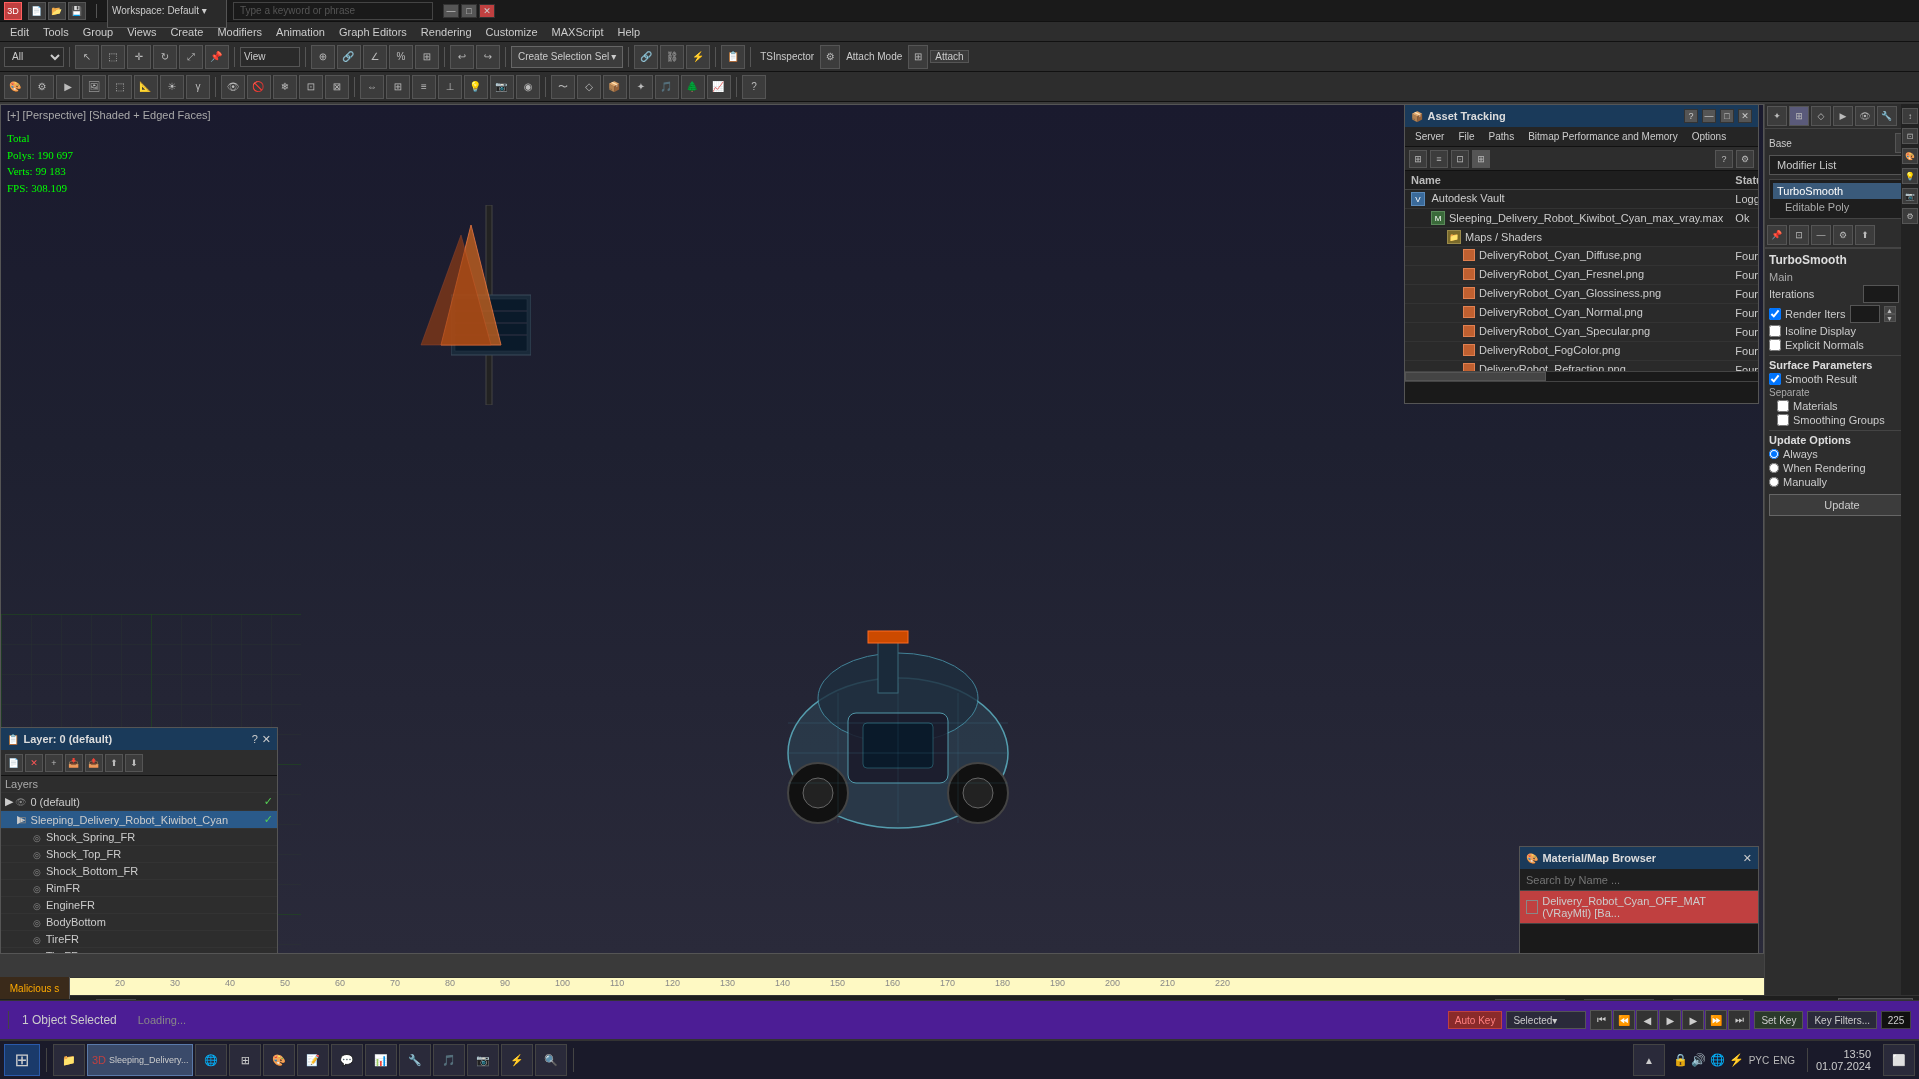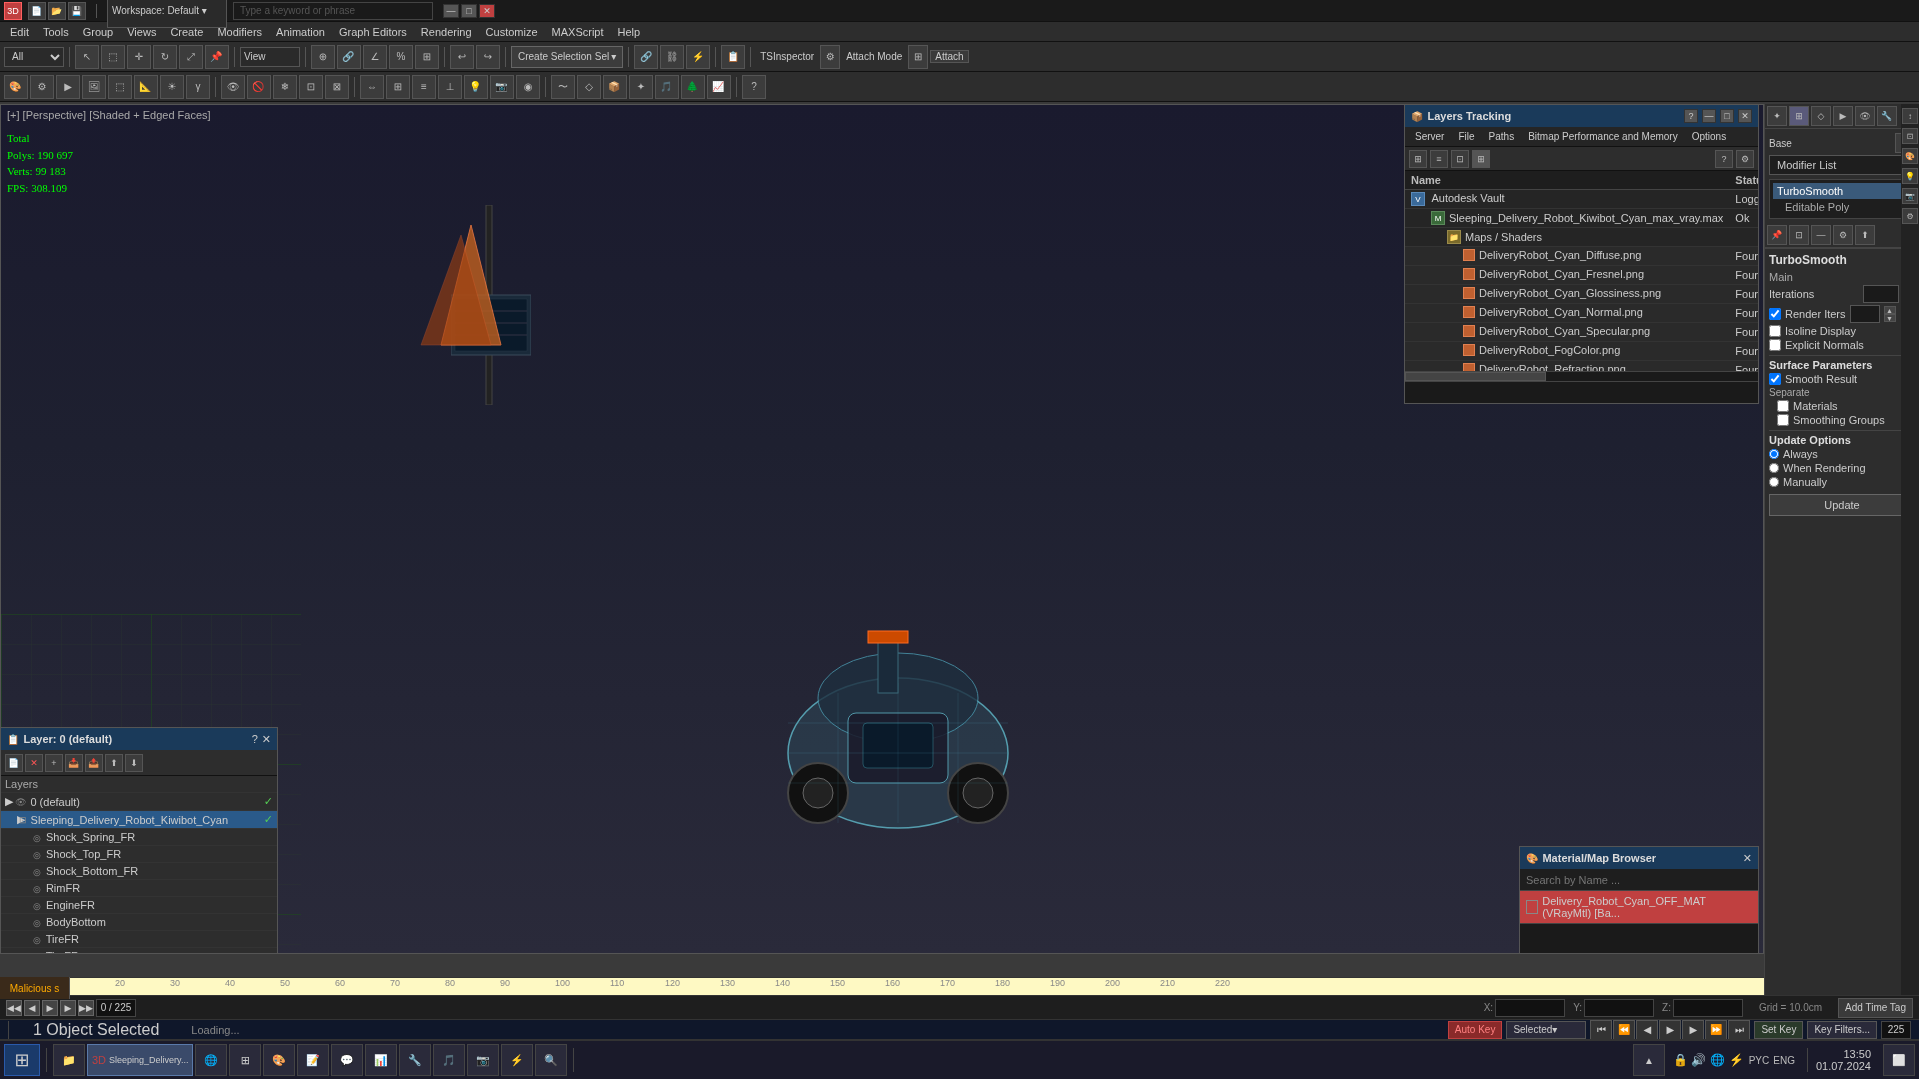--- a/index.html
+++ b/index.html
@@ -626,26 +626,26 @@
       color: #aaa;
       cursor: pointer;
     }
 
     
     #bottom-status {
       position: absolute;
       bottom: 40px;
       left: 0;
       right: 0;
-      height: 20px;
-      background: #0f172a;
+      height: 39px;
+      background: #4c1d95;
       display: flex;
       align-items: center;
       padding: 0 8px;
-      gap: 24px;
+      gap: 13px;
       border-top: 1px solid #333;
       z-index: 5;
     }
     .anim-btn {
       width: 22px;
       height: 20px;
       background: #333;
       border: 1px solid #555;
       display: flex;
       align-items: center;
@@ -886,21 +886,21 @@
       <div>Total</div>
       <div>Polys: 190 697</div>
       <div>Verts:  99 183</div>
       <div>FPS: 308.109</div>
     </div>
   </div>
 
   <div id="asset-panel" style="top: 0px; right: 160px; left: auto;">
     <div id="asset-panel-header">
       <div style="font-size:10px;color:#aaa;">📦</div>
-      <div class="panel-title">Layers Tracking</div>
+      <div class="panel-title">Asset Tracking</div>
       <div class="panel-btn">?</div>
       <div class="panel-btn">—</div>
       <div class="panel-btn">□</div>
       <div class="panel-btn">✕</div>
     </div>
     <div id="asset-panel-menu">
       <div class="menu-item" style="font-size:10px;">Server</div>
       <div class="menu-item" style="font-size:10px;">File</div>
       <div class="menu-item" style="font-size:10px;">Paths</div>
       <div class="menu-item" style="font-size:10px;">Bitmap Performance and Memory</div>
@@ -1282,21 +1282,21 @@
     <span style="font-size:10px;color:#888;">Grid = 10.0cm</span>
   </div>
   <div style="display:flex;align-items:center;gap:4px;margin-left:8px;">
     <button class="add-time-tag">Add Time Tag</button>
   </div>
 </div>
 
 <div id="bottom-status">
   <div id="bottom-label">Malicious s</div>
   <div style="width:1px;height:18px;background:#444;"></div>
-  <span style="font-size:16px;color:#ccc;text-align:center;">1 Object Selected</span>
+  <span style="font-size:12px;color:#ccc;text-align:center;">1 Object Selected</span>
   <span style="font-size:11px;color:#888;margin-left:8px;">Loading...</span>
   <div style="margin-left:auto;display:flex;align-items:center;gap:4px;">
 
     <div style="height:18px;background:#8a2a2a;border:1px solid #c04040;padding:0 6px;display:flex;align-items:center;font-size:10px;color:#ff8080;cursor:pointer;">Auto Key</div>
 
     <div style="height:18px;background:#2a2a3a;border:1px solid #555;padding:0 6px;display:flex;align-items:center;font-size:10px;color:#ccc;cursor:pointer;min-width:80px;">
       <span>Selected</span>
       <span> ▾</span>
     </div>
 

